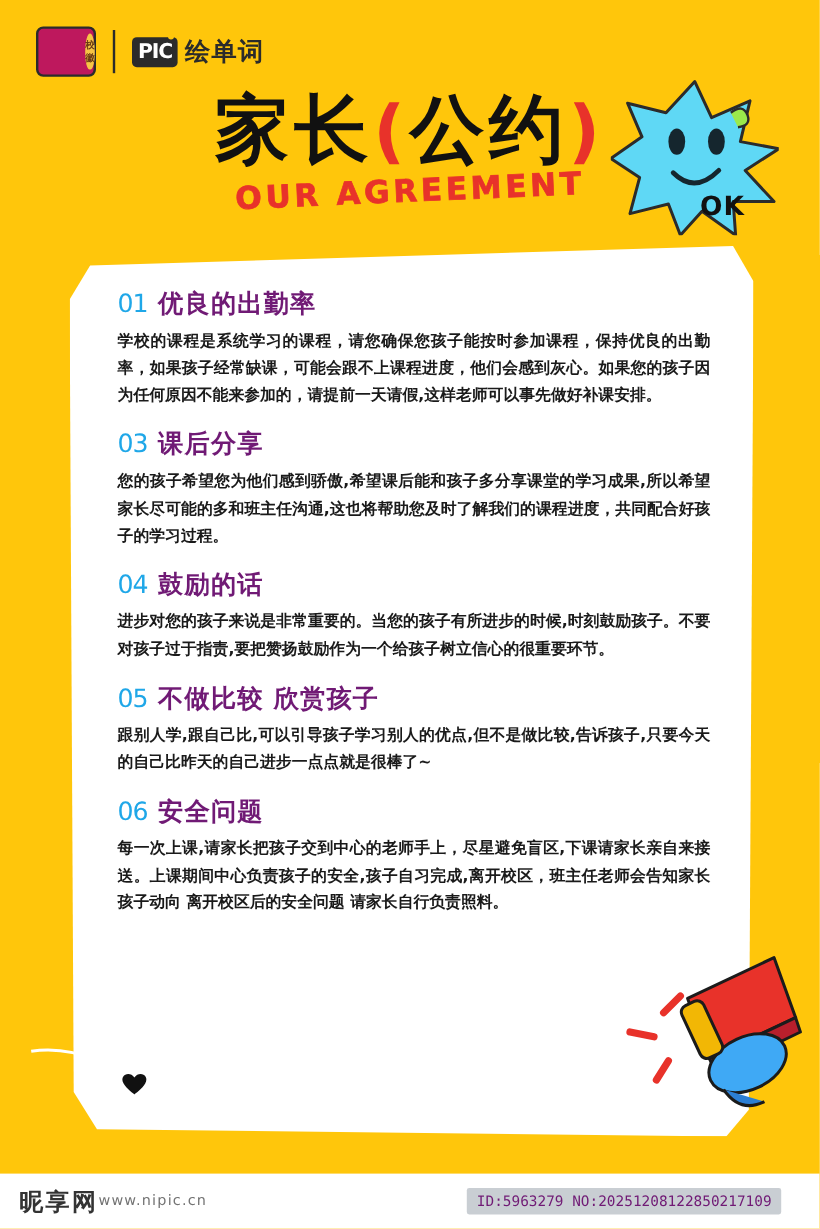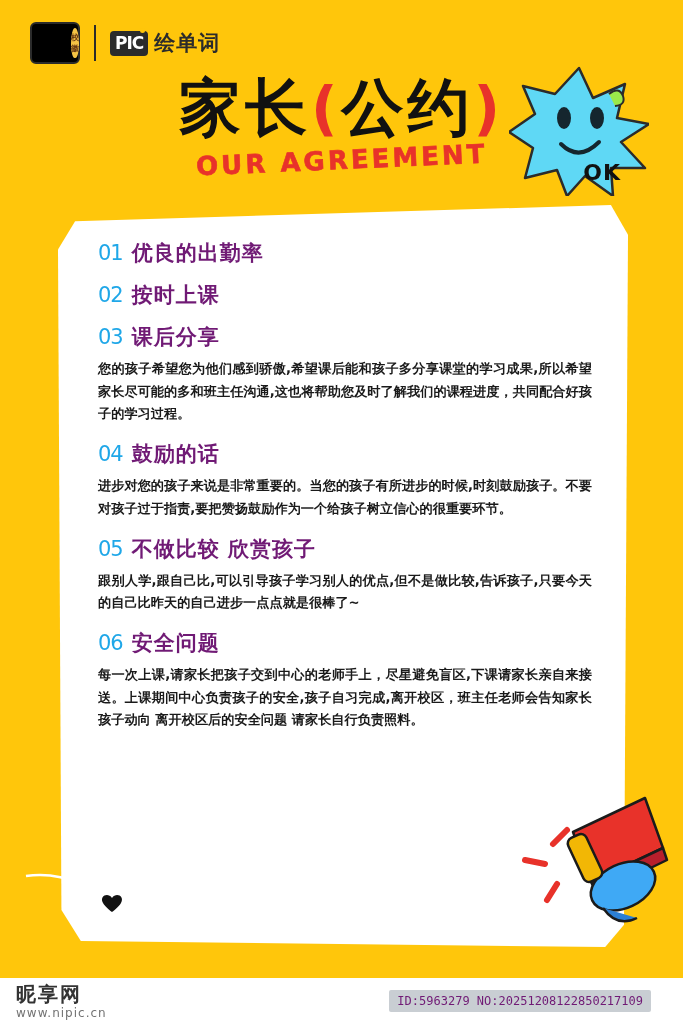--- a/index.html
+++ b/index.html
@@ -21,21 +21,21 @@
   }
 
   
   .logo-row {
     position: absolute;
     left: 30px; top: 22px;
     display: flex; align-items: center; gap: 14px;
   }
   .badge {
     width: 50px; height: 42px;
-    background: #000000;
+    background: #be185d;
     border: 2px solid #2b2b2b;
     border-radius: 6px;
     display: flex; align-items: center; justify-content: center;
     position: relative;
     padding-left: 40px;
   }
   .badge .inner {
     width: 34px; height: 30px;
     background: #F6C445;
     border-radius: 50% 50% 45% 45%;
@@ -136,21 +136,21 @@
 
   
   .footer {
     position: absolute; left: 0; bottom: 0;
     width: 683px; height: 46px;
     background: #ffffff;
     display: flex; align-items: center;
   }
   .footer-logo {
     margin-left: 16px;
-    display: flex; flex-direction: column; line-height: 1;
+    display: flex; flex-direction: row; line-height: 1;
   }
   .footer-logo .cn {
     font-size: 20px; font-weight: bold; color: #333; letter-spacing: 2px;
   }
   .footer-logo .url {
     font-size: 12px; color: #737373; letter-spacing: 1px; margin-top: 3px;
   }
   .footer-id {
     margin-left: auto; margin-right: 32px;
     background: #C9CED3; color: #701a75;
@@ -193,27 +193,24 @@
     <div><span class="title-en">OUR AGREEMENT</span></div>
   </div>
 
   <div class="card">
 
     <div class="section">
       <div class="sec-head">
         <span class="sec-num">01</span>
         <span class="sec-title">优良的出勤率</span>
       </div>
-    </div>
-
-    <div class="section">
-      <div class="sec-head">
-        <span class="sec-num">02</span>
-        <span class="sec-title">按时上课</span>
-      </div>
+      <div class="sec-body">学校的课程是系统学习的课程，请您确保您孩子能按时参加课程，保持优良的出勤率，如果孩子经常缺课，可能会跟不上课程进度，他们会感到灰心。如果您的孩子因为任何原因不能来参加的，请提前一天请假,这样老师可以事先做好补课安排。</div>
+    </div>
+
+    <div class="section">
     </div>
 
     <div class="section">
       <div class="sec-head">
         <span class="sec-num">03</span>
         <span class="sec-title">课后分享</span>
       </div>
       <div class="sec-body">您的孩子希望您为他们感到骄傲,希望课后能和孩子多分享课堂的学习成果,所以希望家长尽可能的多和班主任沟通,这也将帮助您及时了解我们的课程进度，共同配合好孩子的学习过程。</div>
     </div>
 

